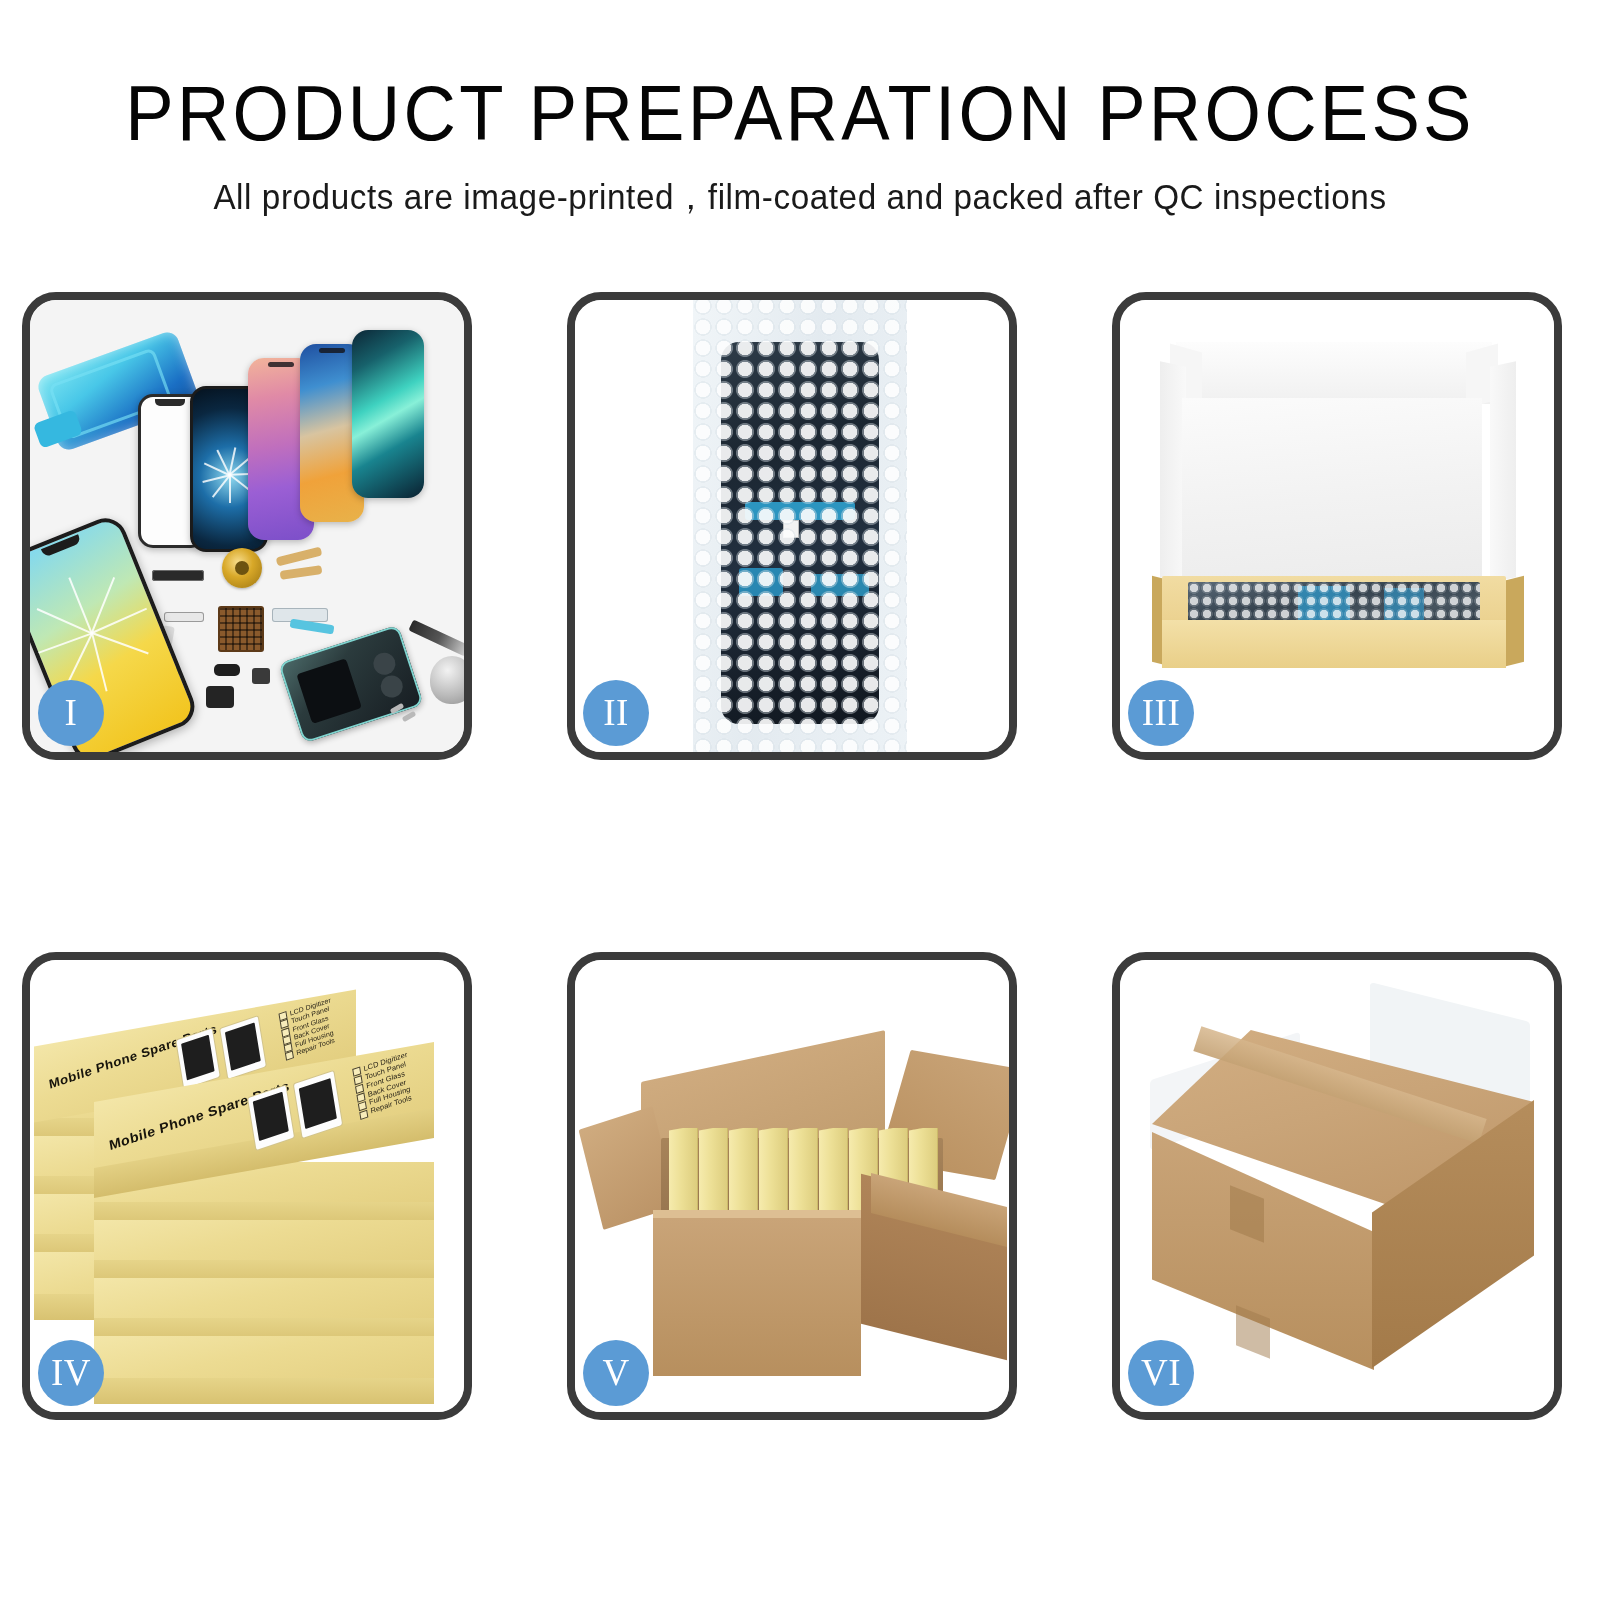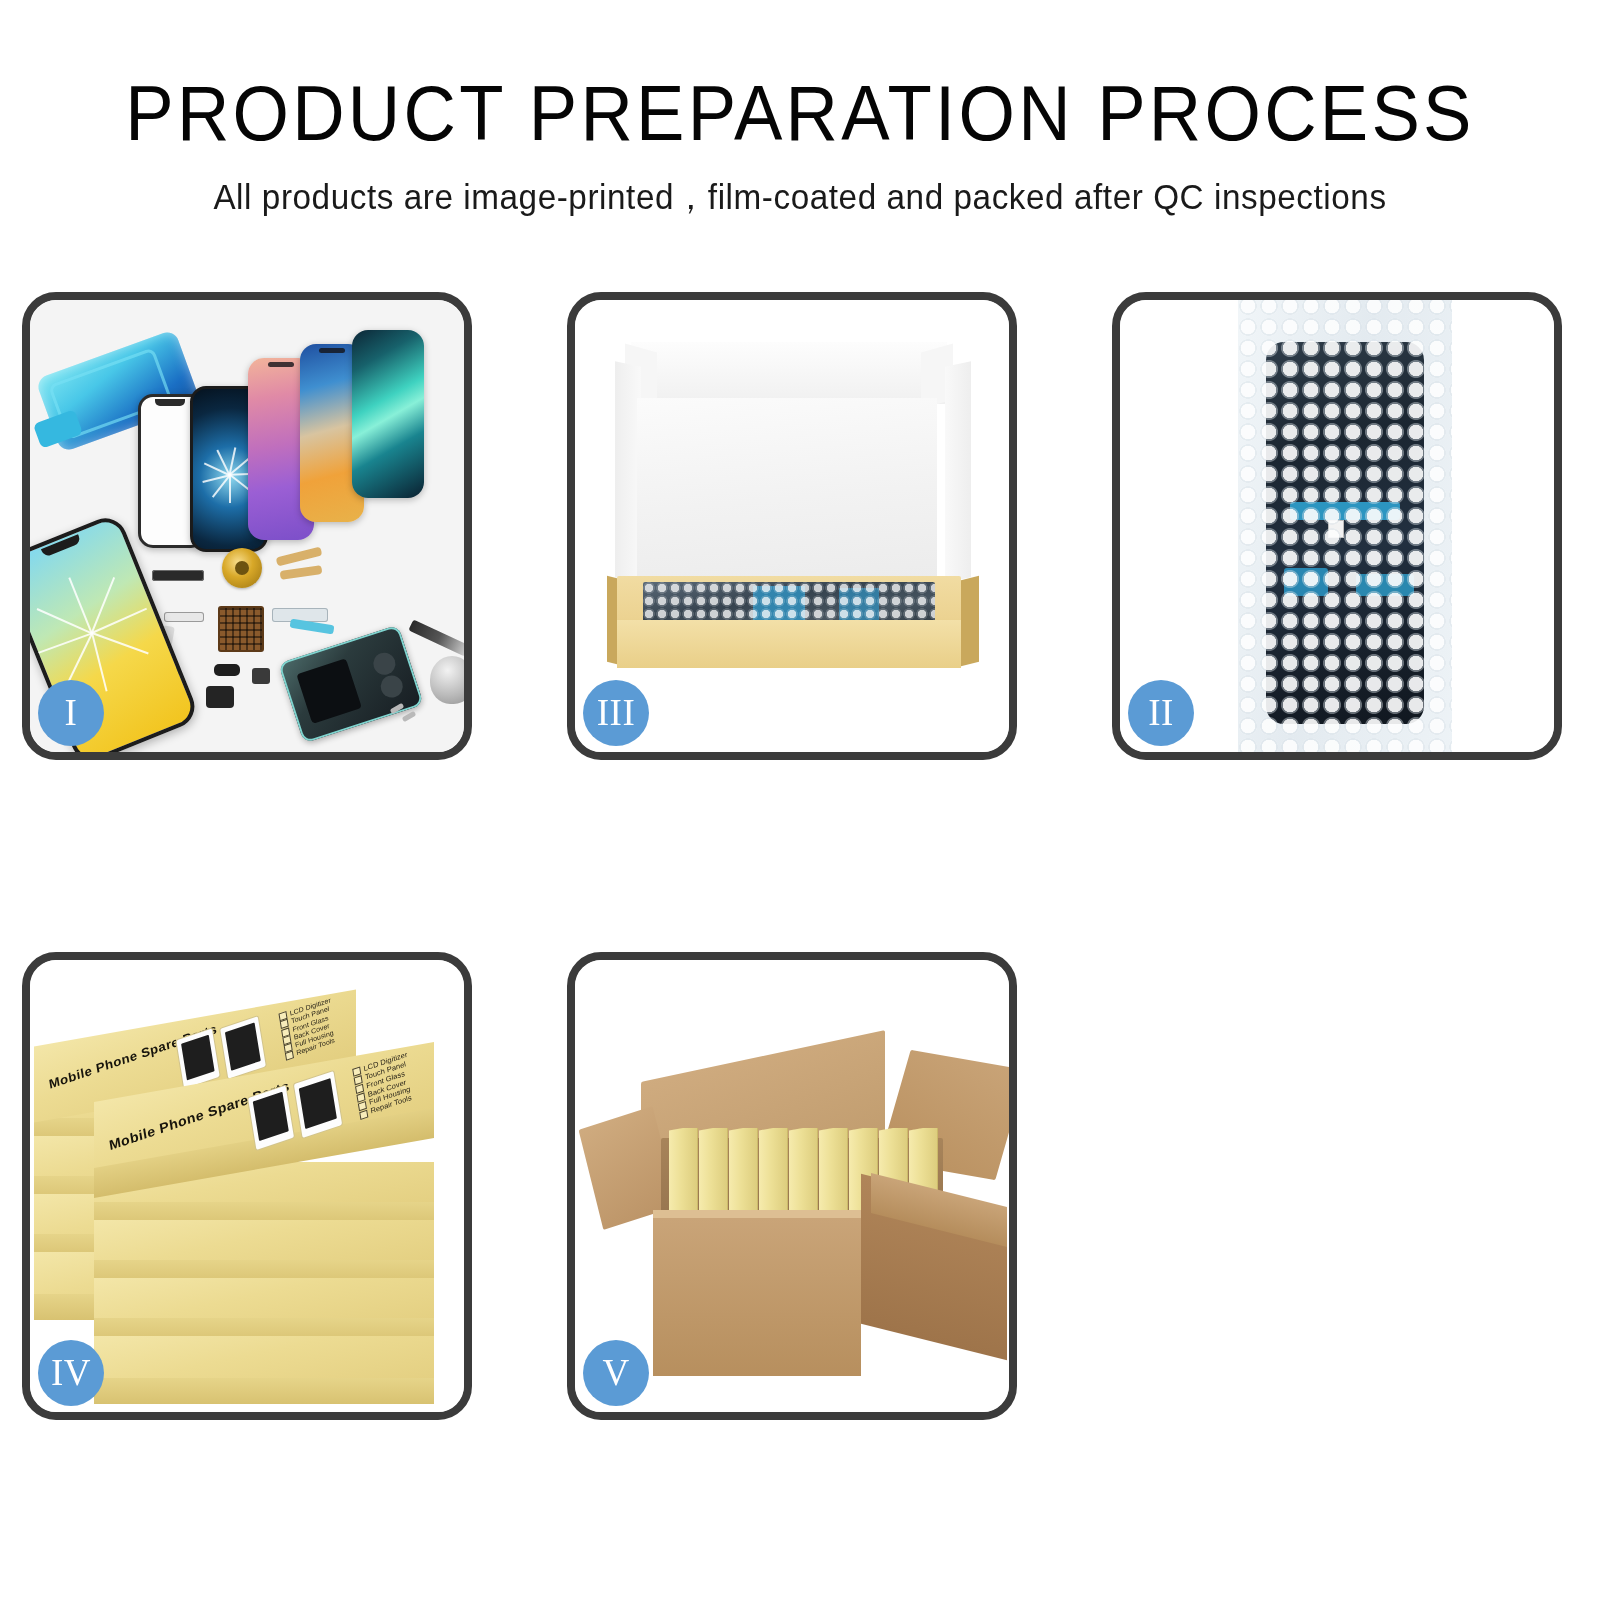--- a/index.html
+++ b/index.html
@@ -376,54 +376,54 @@
           <i style="transform:rotate(268deg)"></i>
             <i style="transform:rotate(312deg)"></i>
         </div>
       </div>
     </div>
     <div class="badge">I</div>
   </div>
 
   <div class="panel">
     <div class="panel-inner">
+      <div class="scene-bubble">
+        <div class="bw-bag">
+          <div class="bw-screen">
+            <div class="bw-blue1"></div>
+            <div class="bw-blue2"></div>
+            <div class="bw-blue3"></div>
+            <div class="bw-label"></div>
+          </div>
+          <div class="bw-bubbles2"></div>
+          <div class="bw-bubbles"></div>
+        </div>
+      </div>
+    </div>
+    <div class="badge">II</div>
+  </div>
+
+  <div class="panel">
+    <div class="panel-inner">
       <div class="scene-mailer">
         <div class="ml-lidback"></div>
         <div class="ml-sideL"></div>
         <div class="ml-sideR"></div>
         <div class="ml-lid"></div>
         <div class="ml-trayL"></div>
         <div class="ml-trayR"></div>
         <div class="ml-tray"></div>
         <div class="ml-content">
           <div class="ml-blue"></div>
           <div class="ml-blue2"></div>
         </div>
         <div class="ml-trayfront"></div>
       </div>
     </div>
     <div class="badge">III</div>
-  </div>
-
-  <div class="panel">
-    <div class="panel-inner">
-      <div class="scene-bubble">
-        <div class="bw-bag">
-          <div class="bw-screen">
-            <div class="bw-blue1"></div>
-            <div class="bw-blue2"></div>
-            <div class="bw-blue3"></div>
-            <div class="bw-label"></div>
-          </div>
-          <div class="bw-bubbles2"></div>
-          <div class="bw-bubbles"></div>
-        </div>
-      </div>
-    </div>
-    <div class="badge">II</div>
   </div>
 
   <div class="panel">
     <div class="panel-inner">
       <div class="scene-stack">
 
         <div class="sbx" style="left:4px; top:118px; width:250px; height:56px;">
           <div class="top"></div>
             <div class="side" style="top:40px;"></div>
         </div>
@@ -548,14 +548,29 @@
         </div>
         <div class="ct-bodyTopEdge"></div>
         <div class="ct-bodyR"></div>
         <div class="ct-body"></div>
         <div class="ct-flapFront"></div>
       </div>
     </div>
     <div class="badge">V</div>
   </div>
 
+  <div class="panel">
+    <div class="panel-inner">
+      <div class="scene-sealed">
+        <div class="sc-bagL"></div>
+        <div class="sc-bagR"></div>
+        <div class="sc-top"></div>
+        <div class="sc-tape"></div>
+        <div class="sc-left"></div>
+        <div class="sc-right"></div>
+        <div class="sc-tab1"></div>
+        <div class="sc-tab2"></div>
+      </div>
+    </div>
+    <div class="badge">VI</div>
+  </div>
 
 </div>
 
 </body></html>

